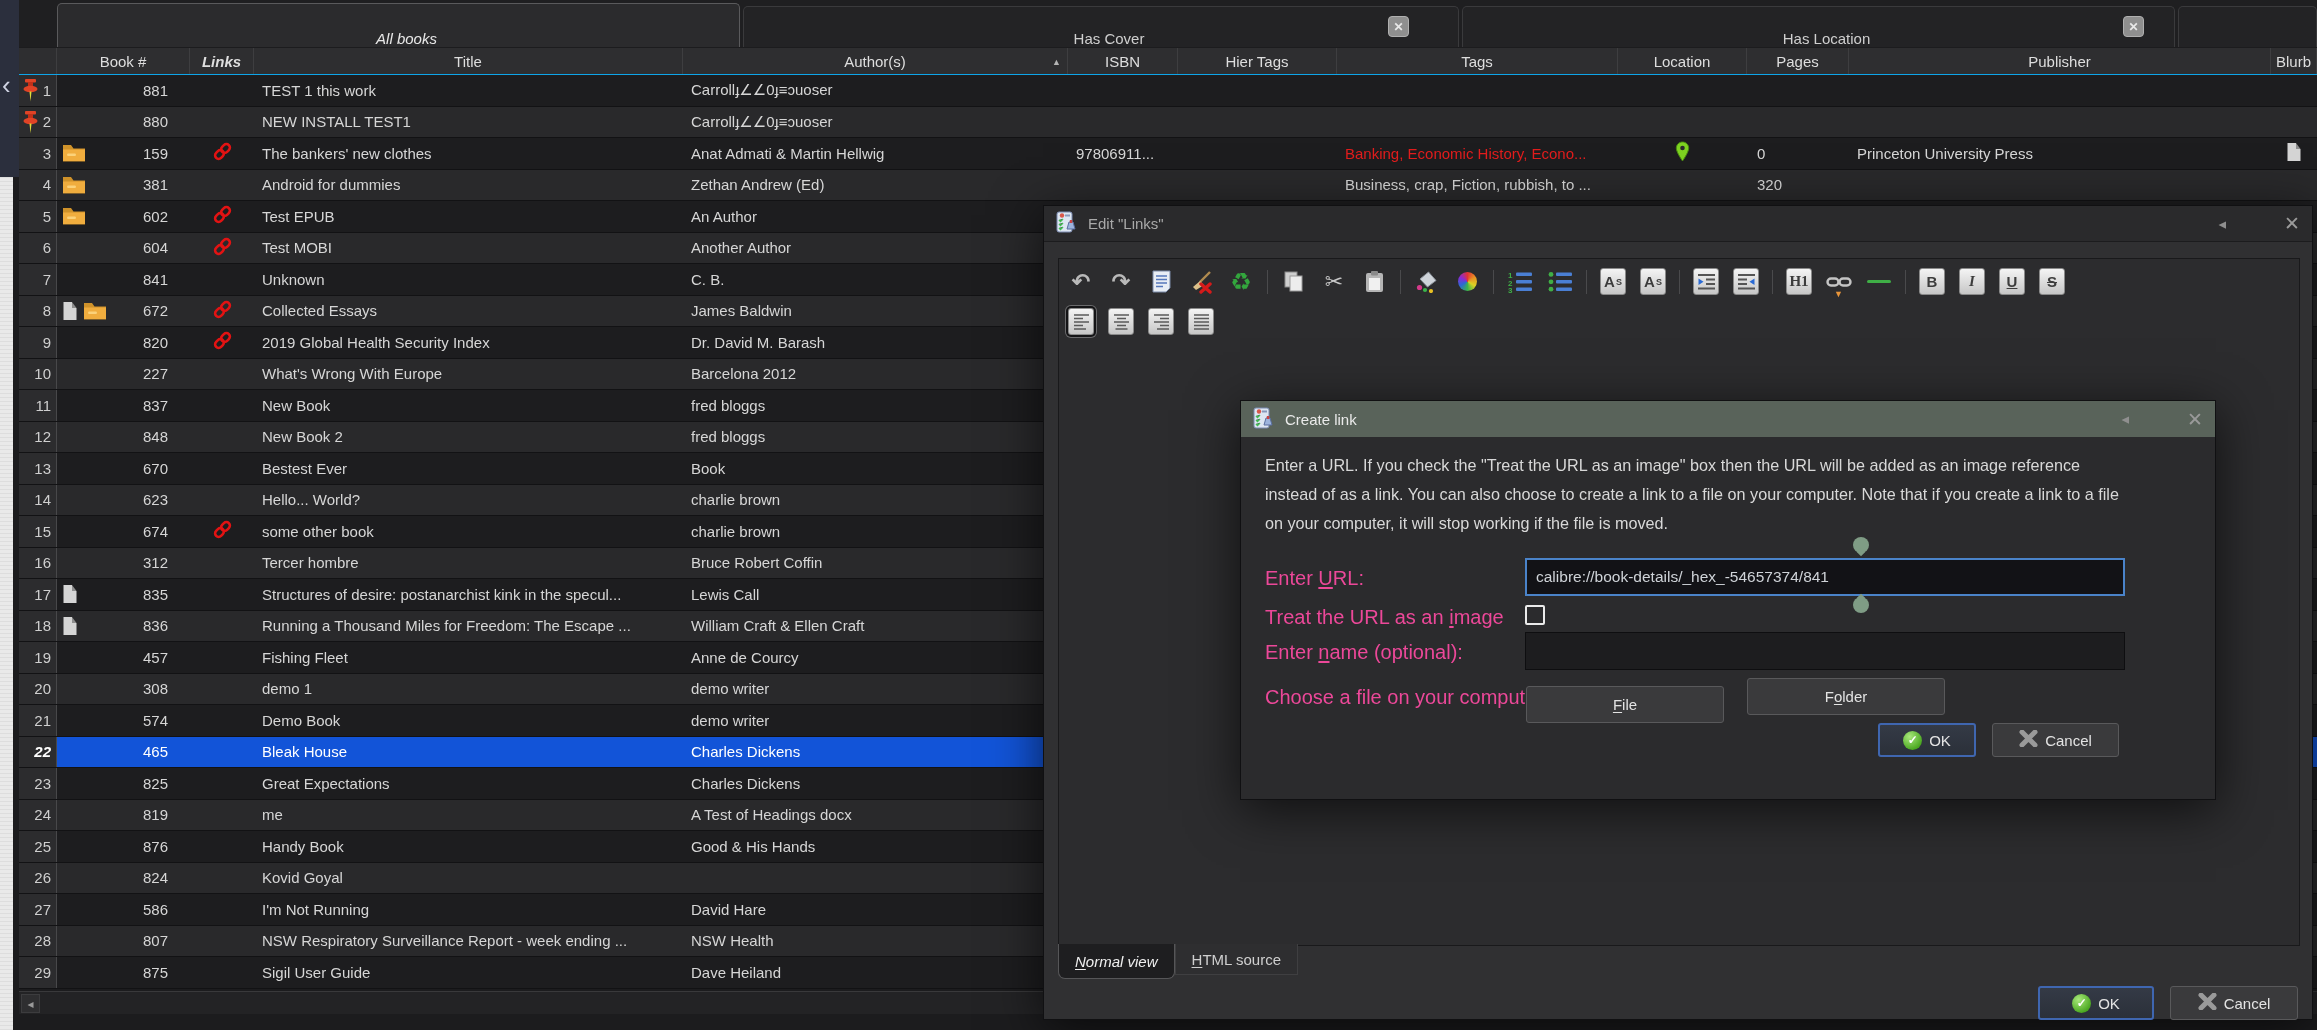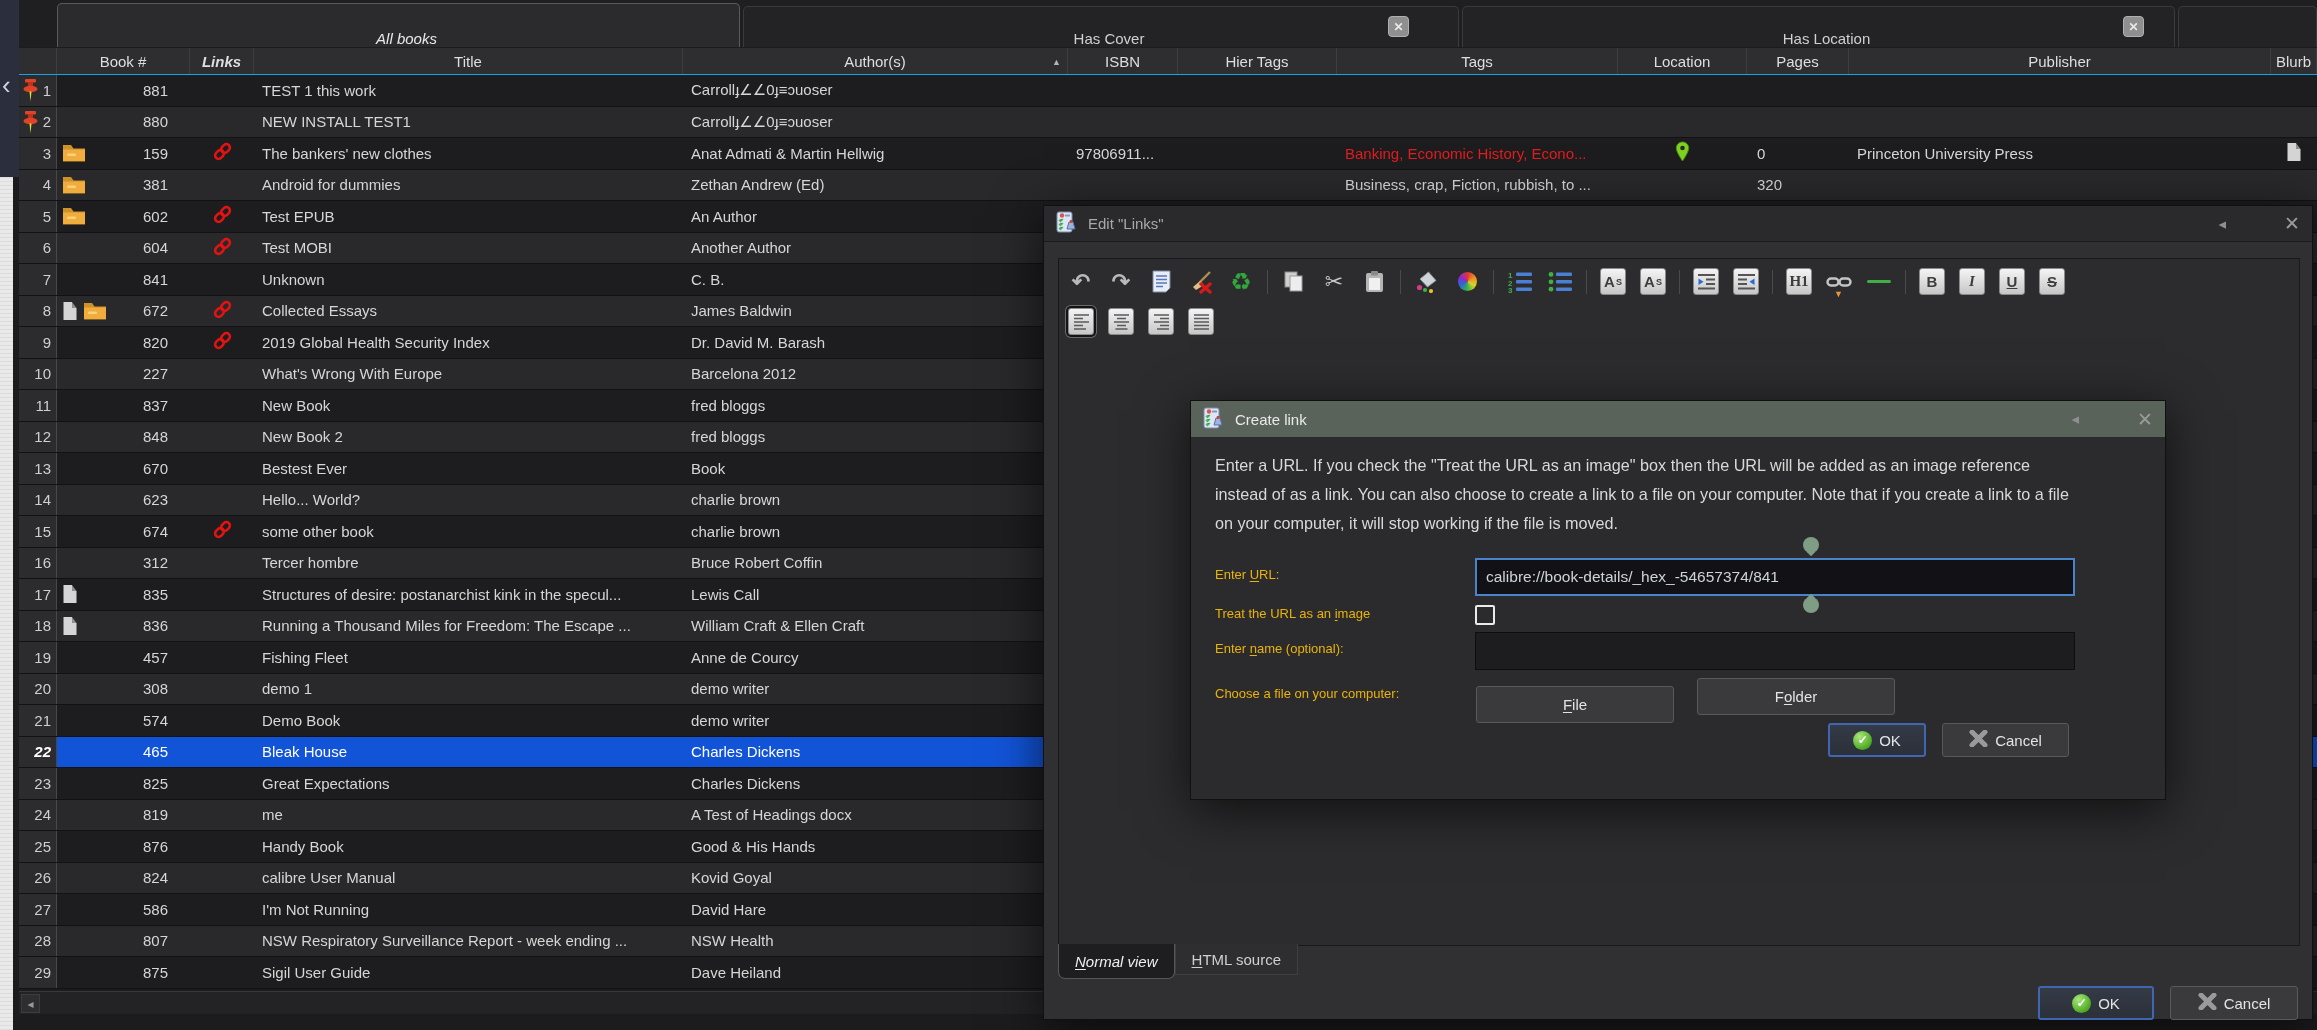--- a/index.html
+++ b/index.html
@@ -88,24 +88,24 @@
 
   
   .dlgbtns{position:absolute;display:flex;gap:16px;}
   .btn{height:34px;display:flex;align-items:center;justify-content:center;gap:7px;border-radius:3px;cursor:pointer;
     background:#3a3a3c;border:1px solid #59595b;color:#e3e3e3;padding:0 16px;}
   .btn.primary{background:linear-gradient(#343a46,#2b3039);border:2px solid #3f66b0;}
   .okcheck{width:19px;height:19px;border-radius:50%;background:radial-gradient(circle at 35% 30%,#a9e87c,#47a51d 75%);
     color:#fff;font-size:12px;font-weight:bold;display:flex;align-items:center;justify-content:center;}
 
   
-  .dlg-create{left:1190px;top:400px;width:976px;height:400px;background:#2b2b2d;}
+  .dlg-create{left:1240px;top:400px;width:976px;height:400px;background:#2b2b2d;}
   .dlg-create .titlebar{background:#59635a;color:#eaeaea;}
   .desc{position:absolute;left:24px;top:50px;width:855px;font-size:16.2px;line-height:29px;color:#d8d8d8;}
-  .flabel{position:absolute;left:24px;color:#eab308;font-size:13px;}
+  .flabel{position:absolute;left:24px;color:#ec4899;font-size:20px;}
   .flabel u,.btn u{text-underline-offset:2px;}
   .urlinput{position:absolute;left:284px;top:157px;width:600px;height:38px;background:#121216;border:2px solid #4a83c9;
     color:#cfd3d8;font-size:15.5px;padding:0 9px;outline:none;}
   .nameinput{position:absolute;left:284px;top:231px;width:600px;height:38px;background:#1d1d1f;border:1px solid #0e0e10;
     color:#d6d6d6;font-size:15.5px;padding:0 9px;outline:none;}
   .checkbox{position:absolute;left:284px;top:204px;width:20px;height:20px;border:2px solid #eaeaea;border-radius:2px;background:transparent;cursor:pointer;}
   .filebtn{position:absolute;width:198px;height:37px;top:277px;}
   .handle{position:absolute;width:16px;height:16px;border-radius:50%;background:#7f9c85;}
   .handle:after{content:"";position:absolute;left:5px;width:6px;height:6px;background:#7f9c85;transform:rotate(45deg);}
   .handle.top:after{bottom:-2px;} .handle.bot:after{top:-2px;}
@@ -752,21 +752,20 @@
       </div>
       <div class="row even">
         <div class="cell gutter">
           <span>26</span>
         </div>
         <div class="cell bookcell">
           <span class="rowicons"></span>
           <span>824</span>
         </div>
         <div class="cell linkcell"></div>
-        <div class="cell padcell">calibre User Manual</div>
         <div class="cell padcell">Kovid Goyal</div>
         <div class="cell padcell"></div>
         <div class="cell"></div>
         <div class="cell padcell"></div>
         <div class="cell loccell"></div>
         <div class="cell pagescell"></div>
         <div class="cell padcell"></div>
         <div class="cell blurbcell"></div>
       </div>
       <div class="row odd">

